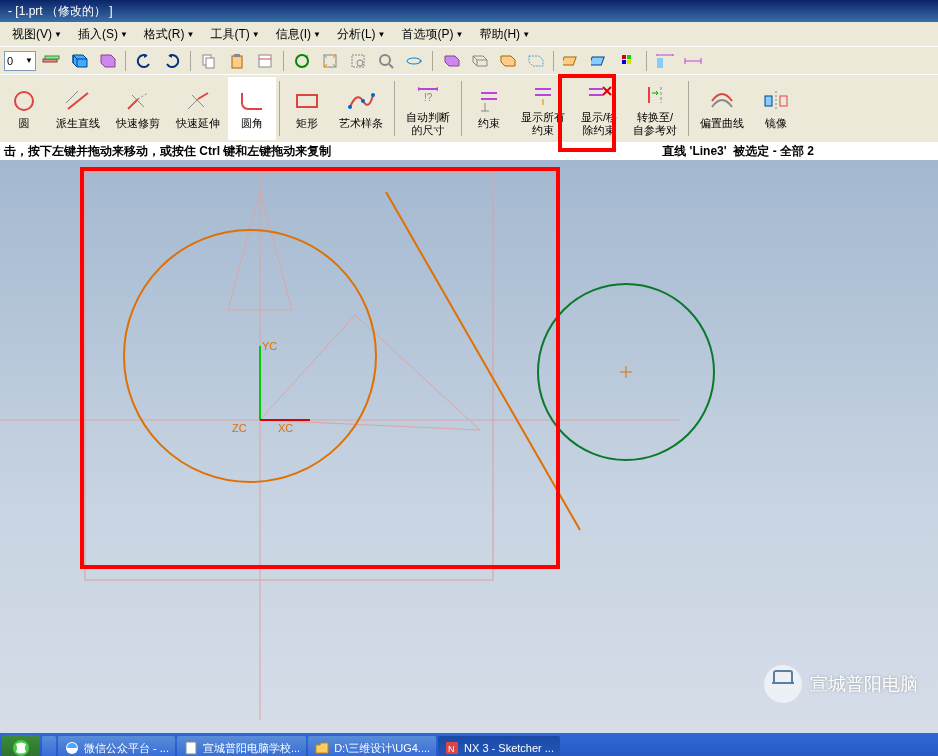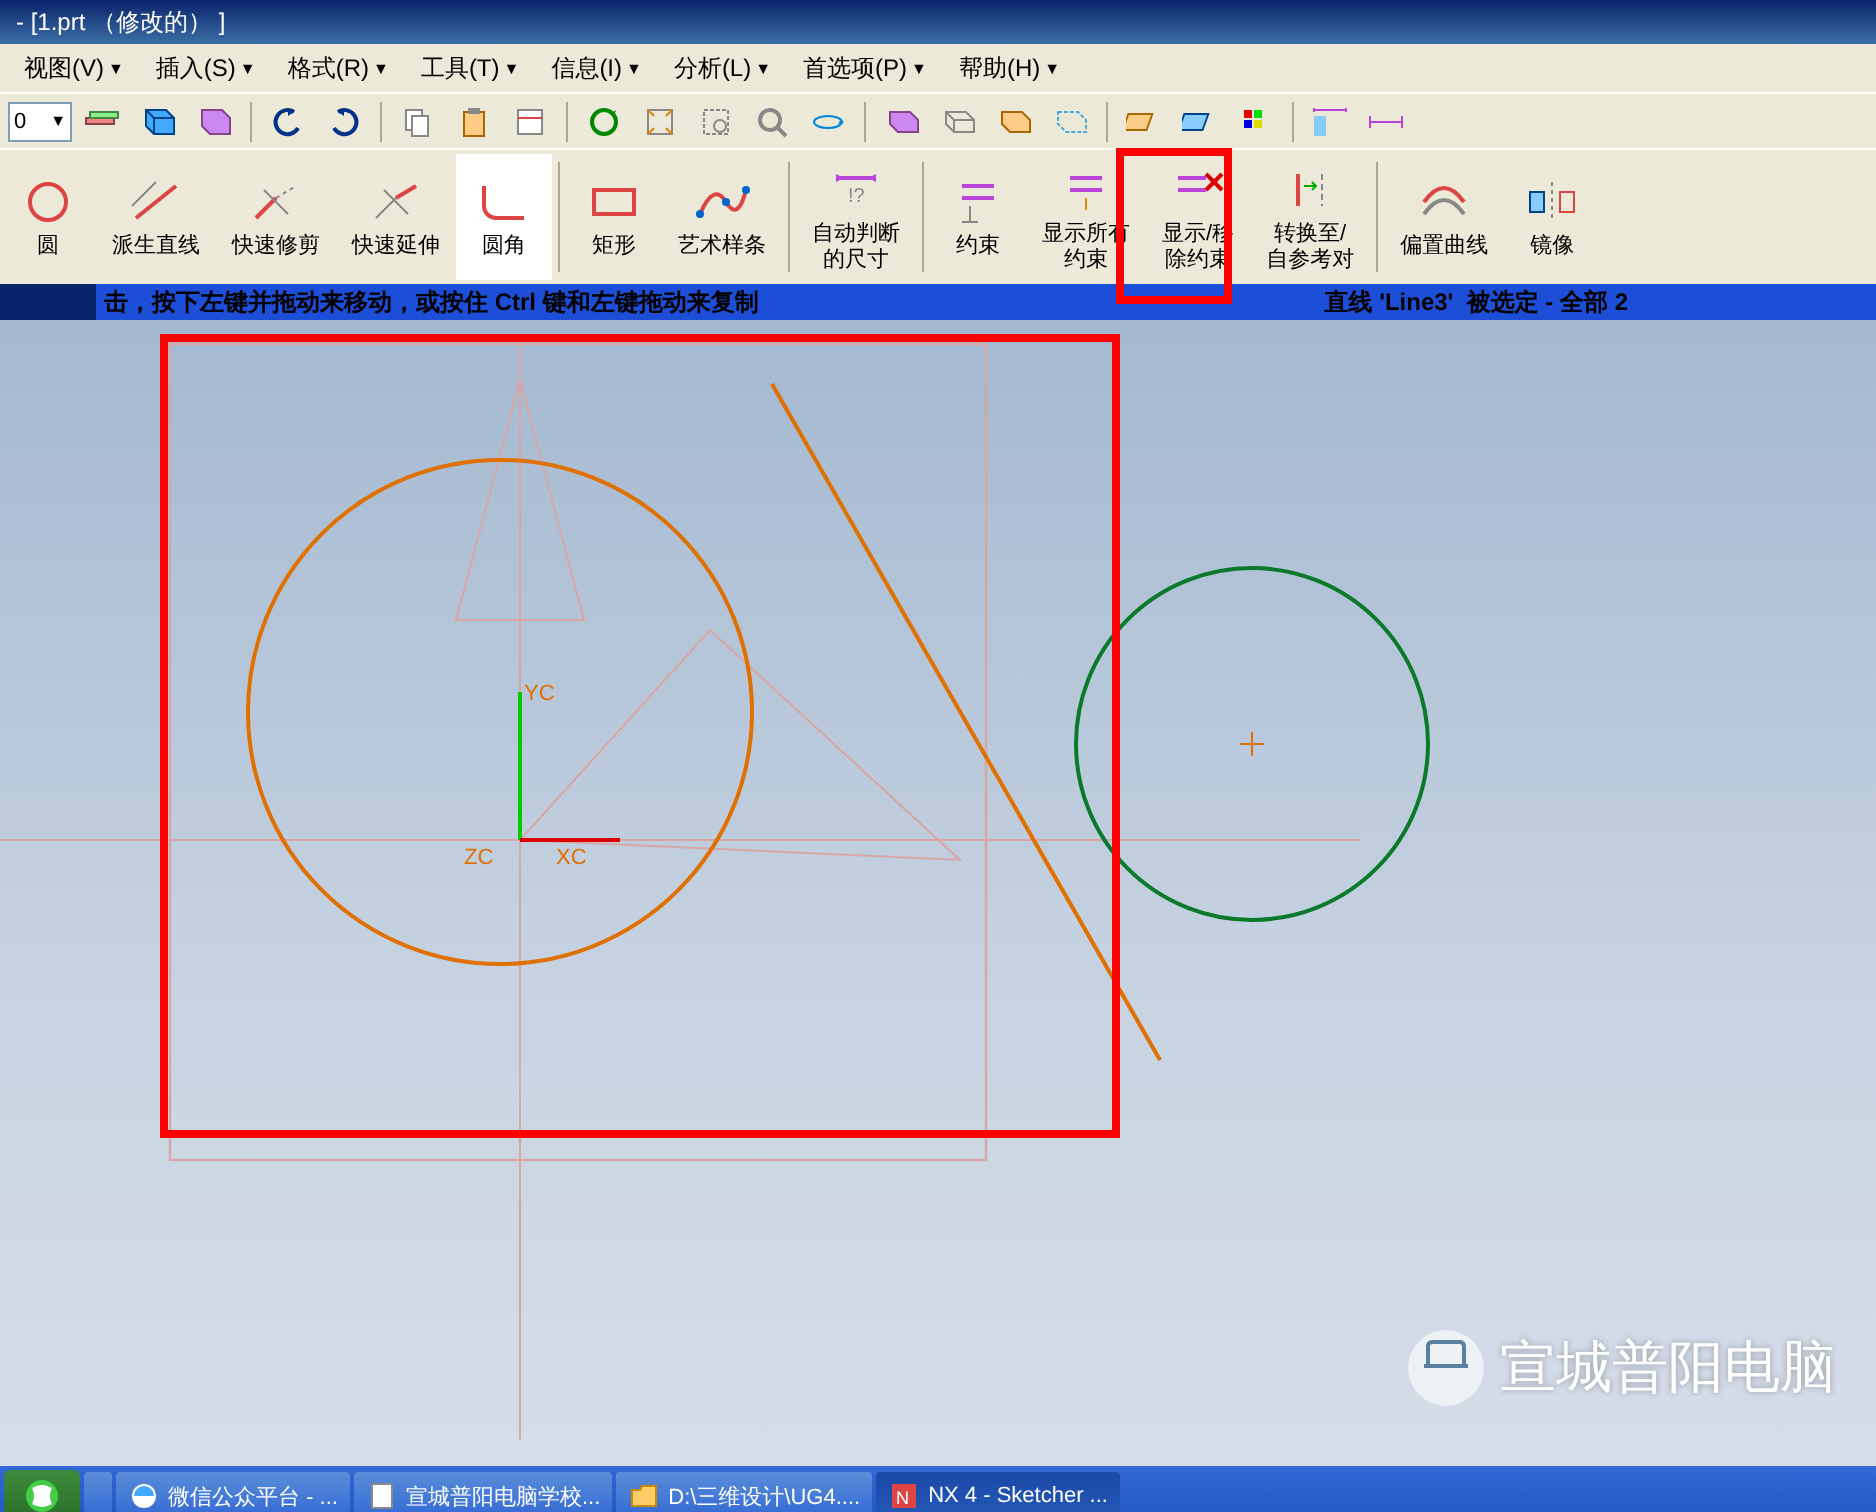--- a/index.html
+++ b/index.html
@@ -18,28 +18,28 @@
 
 .ribbon { height: 68px; background: #ece9d8; border-top: 1px solid #fff; display: flex; align-items: stretch; padding: 2px 0; }
 .ribbon-item { display: flex; flex-direction: column; align-items: center; justify-content: center; padding: 2px 8px; cursor: pointer; position: relative; }
 .ribbon-item.sel { background: #fff; }
 .ribbon-icon { width: 32px; height: 28px; display: flex; align-items: center; justify-content: center; }
 .ribbon-label { font-size: 11px; margin-top: 2px; text-align: center; white-space: nowrap; line-height: 1.1; }
 .ribbon-sep { width: 1px; background: #aca899; margin: 4px 3px; }
 
 .highlight-box { position: absolute; border: 4px solid #ff0000; pointer-events: none; z-index: 100; }
 
-.status-bar { height: 18px; background: #1d4ed8; font-size: 12px; display: flex; align-items: center; padding: 0 4px; font-family: SimSun; font-weight: bold; margin-left: 48px; }
+.status-bar { height: 18px; background: #ffffff; font-size: 12px; display: flex; align-items: center; padding: 0 4px; font-family: SimSun; font-weight: bold; }
 .status-left { flex: 0 0 auto; }
 .status-mid { margin-left: auto; margin-right: 120px; }
 
 .canvas-area { position: relative; width: 100%; height: 573px; background: linear-gradient(to bottom, #a3b8d0, #c8d4e2 60%, #d5dde8); overflow: hidden; padding-left: 24px; }
 .canvas-area svg { position: absolute; top: 0; left: 0; }
 
-.watermark { position: absolute; bottom: 30px; right: 20px; display: flex; align-items: center; color: #fff; font-size: 28px; text-shadow: 0 0 3px rgba(0,0,0,0.3); }
+.watermark { position: absolute; bottom: 30px; right: 20px; display: flex; align-items: center; color: #fff; font-size: 18px; text-shadow: 0 0 3px rgba(0,0,0,0.3); }
 .wm-icon { width: 38px; height: 38px; border-radius: 50%; background: rgba(255,255,255,0.6); margin-right: 8px; display: flex; align-items: center; justify-content: center; position: relative; }
 .wm-icon::before { content: ""; width: 16px; height: 12px; border: 2px solid #5a7fa0; border-radius: 3px 3px 0 0; border-bottom: none; position: absolute; top: 5px; }
 .wm-icon::after { content: ""; width: 22px; height: 2px; background: #5a7fa0; position: absolute; top: 17px; }
 
 .taskbar { height: 30px; background: linear-gradient(to bottom, #3168d5, #2255c0); display: flex; align-items: center; padding: 0 2px; gap: 2px; }
 .start-btn { width: 38px; height: 26px; background: linear-gradient(to bottom, #3c8b3c, #2a6e2a); border-radius: 3px; display: flex; align-items: center; justify-content: center; }
 .task-item { height: 24px; background: linear-gradient(to bottom, #5a8dd8, #3168d5); border-radius: 2px; padding: 0 6px; display: flex; align-items: center; color: #fff; font-size: 11px; gap: 4px; max-width: 160px; overflow: hidden; white-space: nowrap; cursor: pointer; }
 .task-item.active { background: linear-gradient(to bottom, #1a4aa8, #2558b8); }
 .task-icon { width: 16px; height: 16px; display: inline-flex; align-items: center; justify-content: center; }
 </style>
@@ -453,15 +453,15 @@
       </span>
     <span>D:\三维设计\UG4....</span>
   </div>
   <div class="task-item active">
     <span class="task-icon">
         <svg width="14" height="14">
           <rect x="1" y="1" width="12" height="12" fill="#d44"></rect>
           <text x="3" y="11" font-size="9" fill="#fff">N</text>
         </svg>
       </span>
-    <span>NX 4 - Sketcher ...</span>
+    <span>NX 3 - Sketcher ...</span>
   </div>
 </div>
 
 </body></html>

